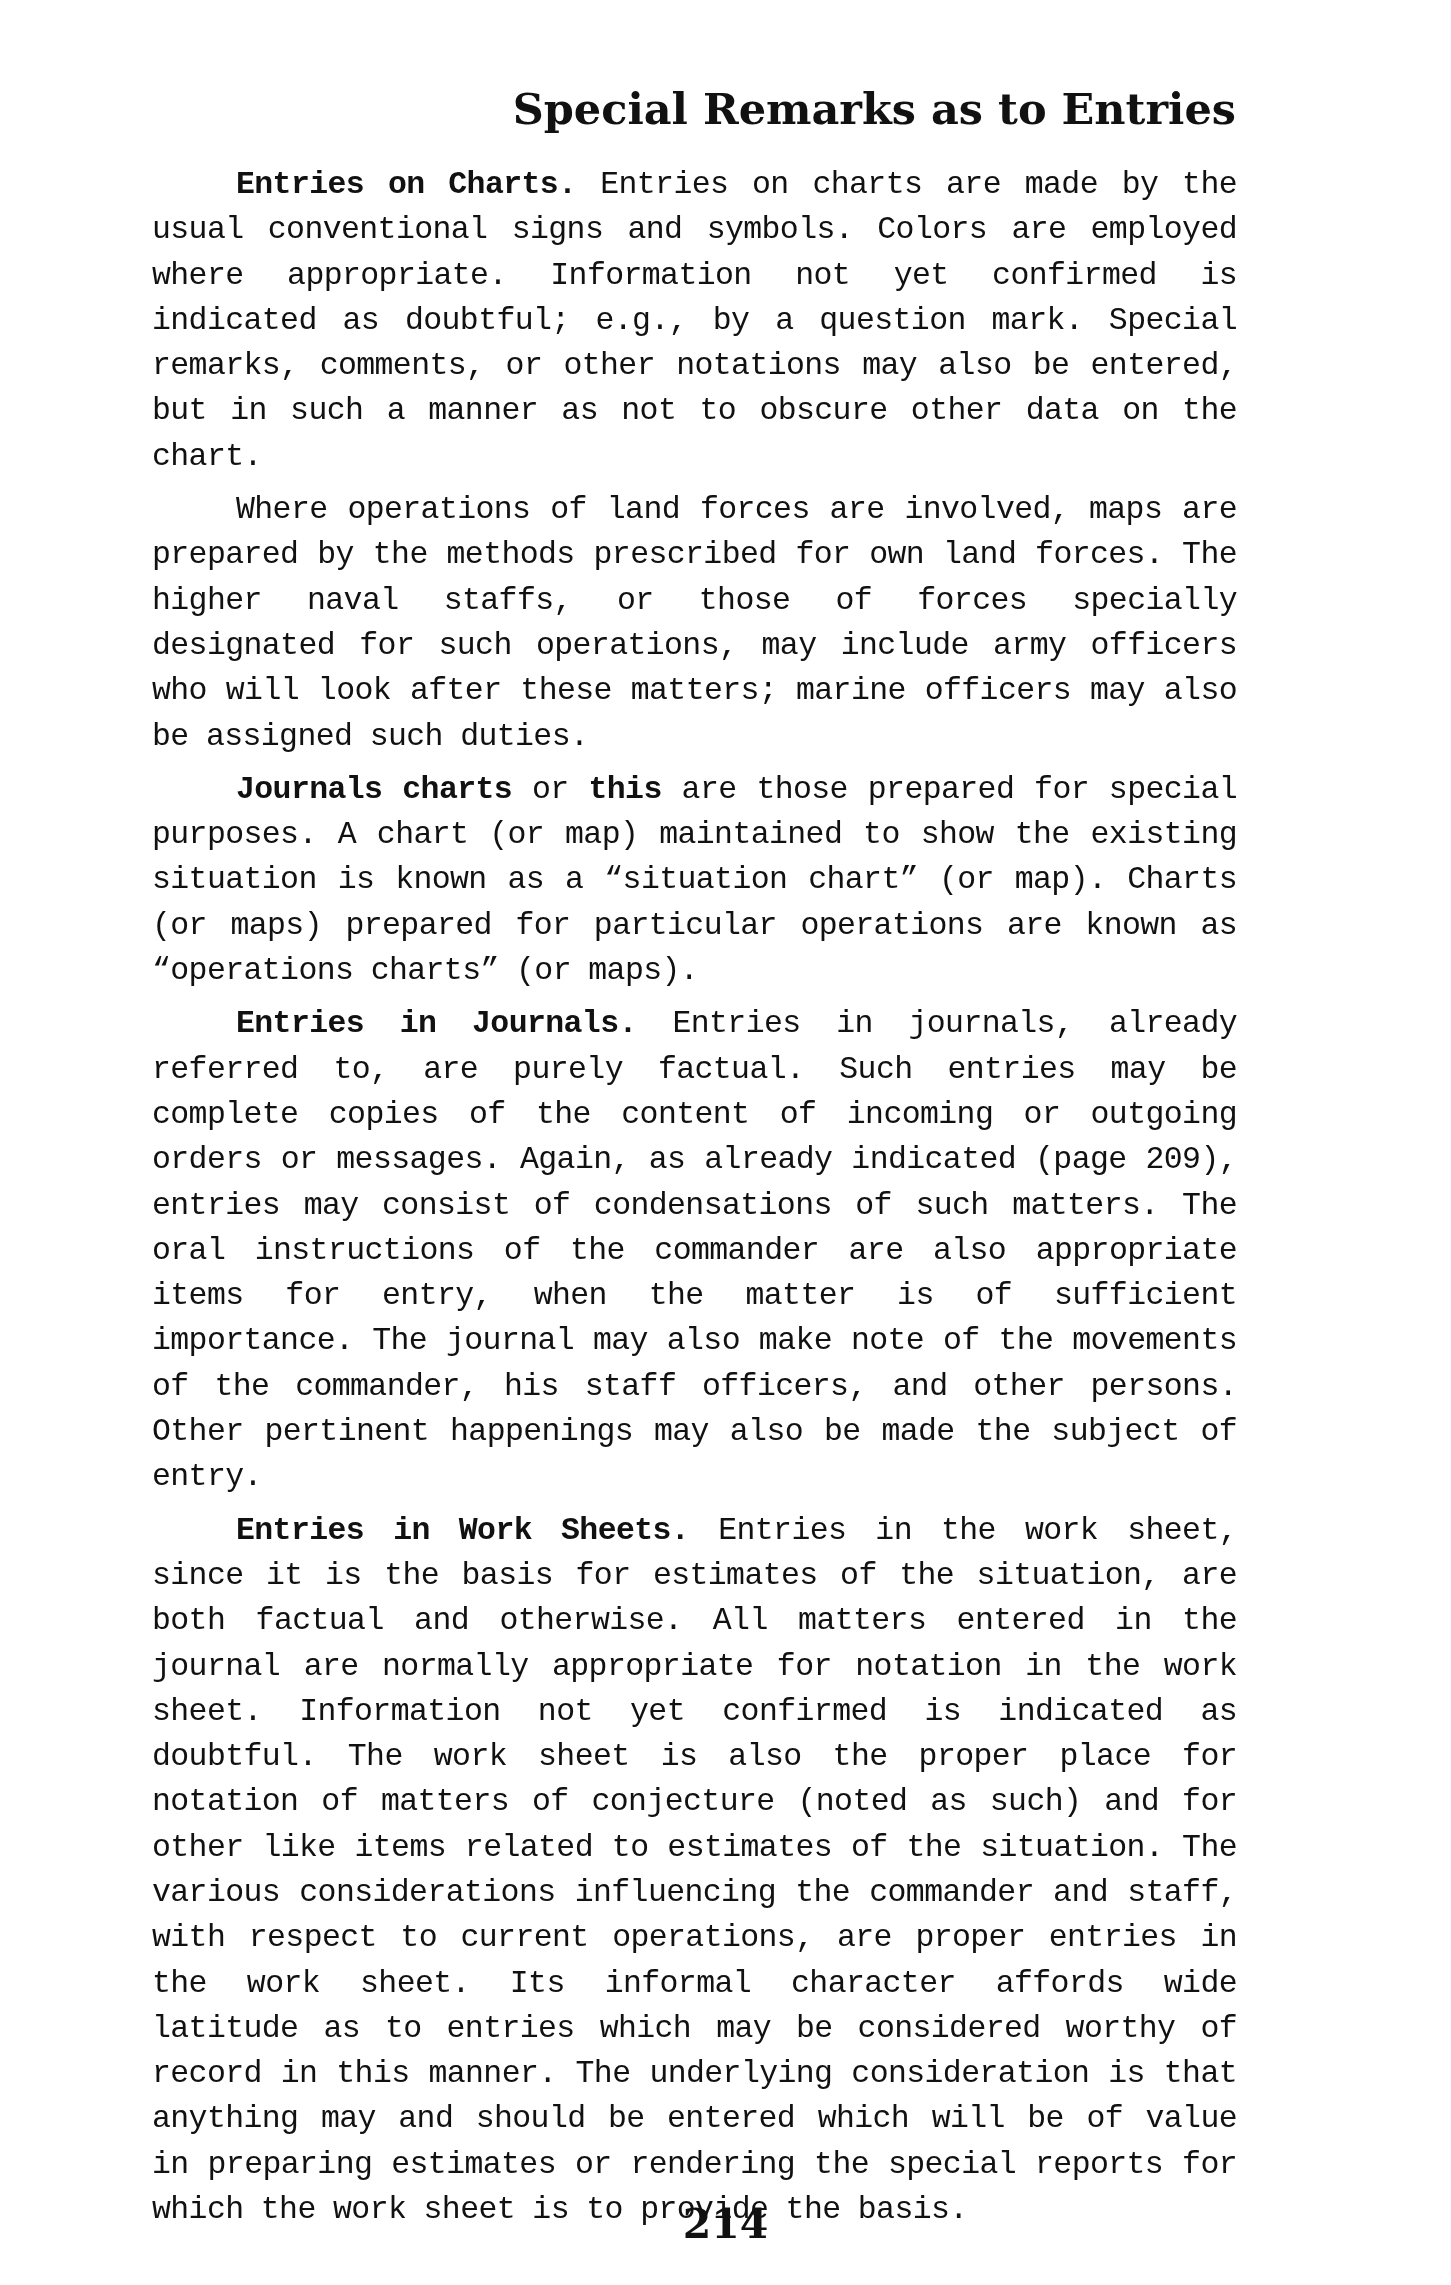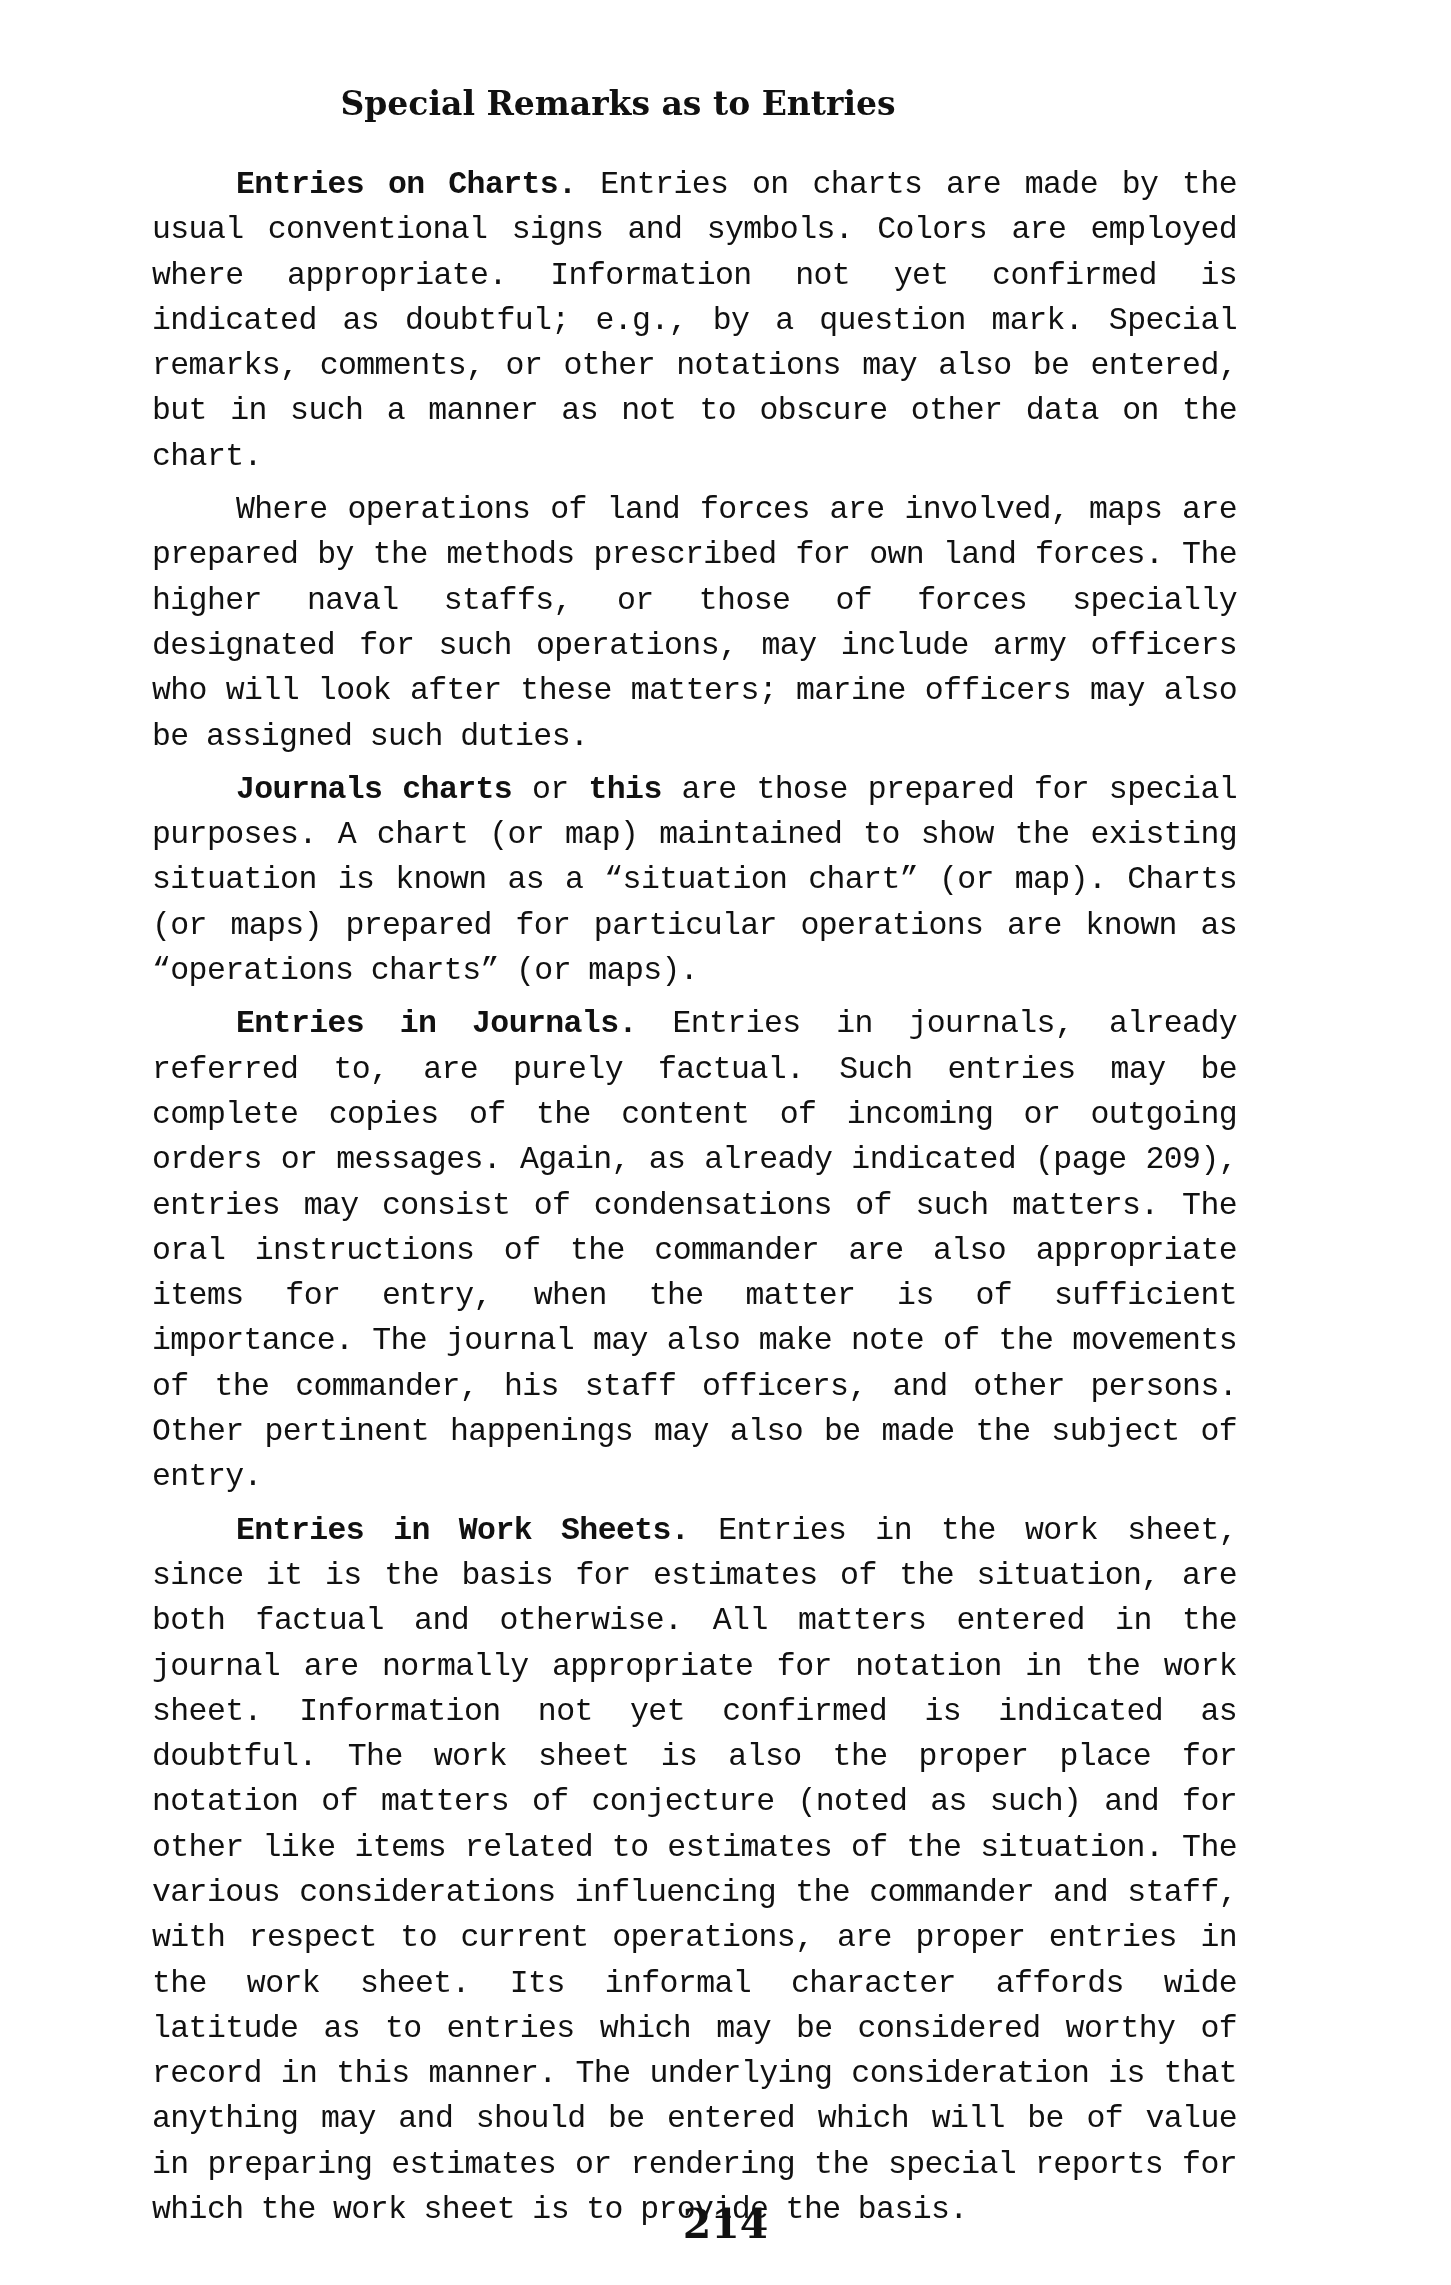--- a/index.html
+++ b/index.html
@@ -1,19 +1,19 @@
 <!DOCTYPE html>
 <html><head>
 <meta charset="utf-8">
 <style>
   html, body { margin:0; padding:0; background:#ffffff; }
   body { width:1451px; height:2285px; position:relative; overflow:hidden;
          font-family:"DejaVu Serif", "Liberation Serif", serif; color:#111; }
-  .title { position:absolute; top:84px; left:0; width:1236px; text-align:center;
-           font-weight:bold; font-size:33px; letter-spacing:0px; }
+  .title { position:absolute; top:84px; left:0; width:1236px; text-align:right;
+           font-weight:bold; font-size:43px; letter-spacing:0px; }
   .body { position:absolute; top:158px; left:152px; width:1085px;
           font-size:31.5px; line-height:45.3px; text-align:justify;
           letter-spacing:-0.6px; word-spacing:-1px; }
   .body p { margin:4px 0 8px 0; text-indent:84px;font-family:Liberation Mono, monospace; }
   .body b { font-weight:bold; }
   .page-num { position:absolute; top:2200px; left:0; width:1451px; text-align:center;
               font-size:41px; font-weight:bold; }
 </style>
 </head>
 <body>

